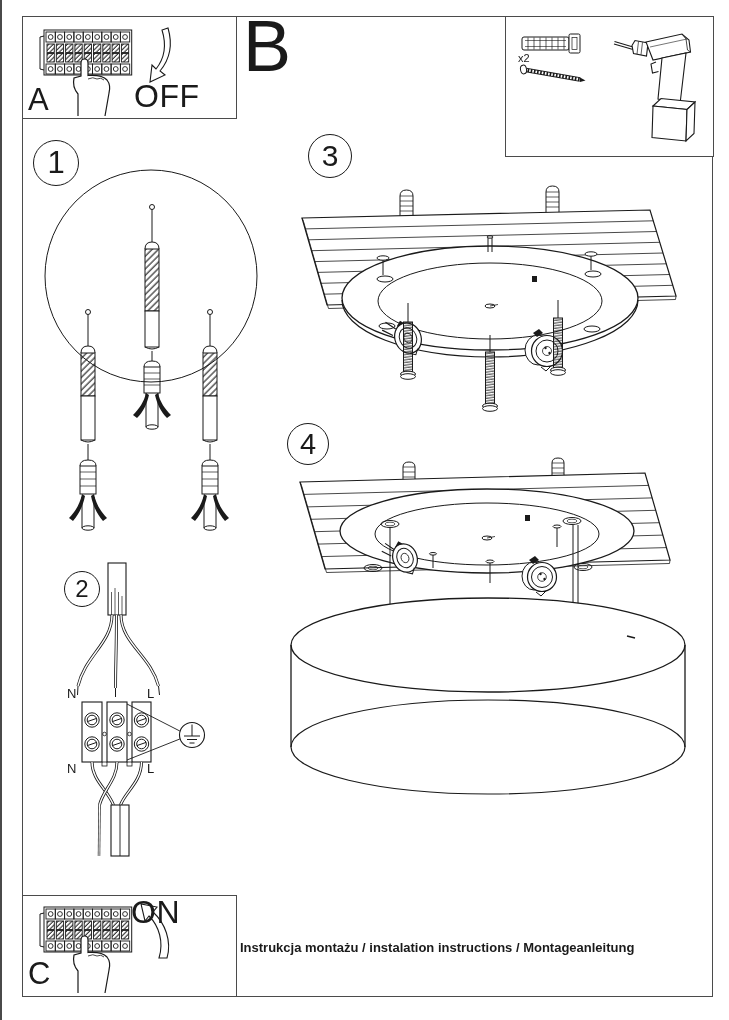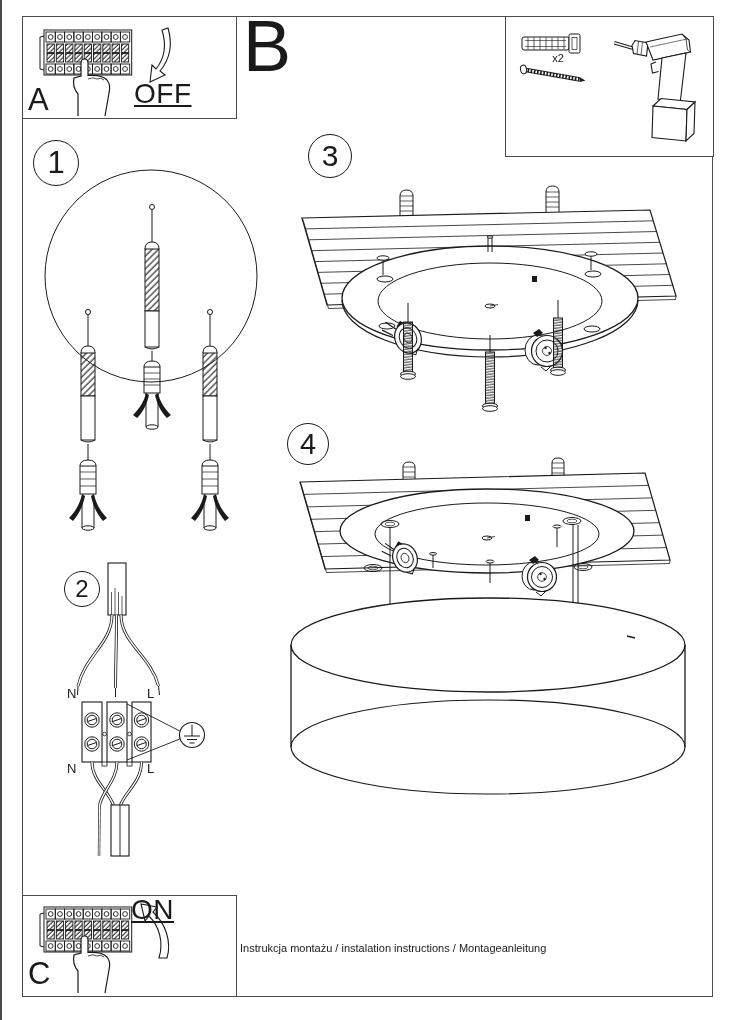--- a/index.html
+++ b/index.html
@@ -13,24 +13,24 @@
   .box-parts{left:505px;top:16px;width:209px;height:141px;}
   .box-c{left:22px;top:895px;width:215px;height:102px;}
   .step-circle{position:absolute;border:1.6px solid #1a1a1a;border-radius:50%;background:#fff;
         display:flex;align-items:center;justify-content:center;z-index:3;}
   #c1{left:33px;top:140px;width:44px;height:44px;font-size:31px;}
   #c2{left:64px;top:571px;width:34px;height:34px;font-size:24px;}
   #c3{left:308px;top:134px;width:42px;height:42px;font-size:30px;}
   #c4{left:287px;top:423px;width:40px;height:40px;font-size:29px;}
   .big-letter{left:243px;top:10px;font-size:72px;line-height:1;z-index:3;}
   .corner-letter{font-size:31px;line-height:1;z-index:3;}
-  .state-text{font-size:28px;line-height:1;letter-spacing:.5px;z-index:3;text-decoration:underline;}
-  .x2{left:543px;top:52px;width:30px;text-align:center;font-size:11px;z-index:3;}
+  .state-text{font-size:32px;line-height:1;letter-spacing:.5px;z-index:3;}
+  .x2{left:518px;top:52px;width:30px;text-align:left;font-size:11px;z-index:3;}
   .wire-label{font-size:13px;line-height:1;z-index:4;}
-  .footer{left:240px;top:940px;width:470px;font-size:11px;line-height:16px;z-index:3;}
+  .footer{left:240px;top:940px;width:470px;font-size:13px;line-height:16px;z-index:3;font-weight:bold;}
   svg.art{position:absolute;overflow:visible;}
 </style>
 </head>
 <body>
 
 <div class="page">
 
   <div class="abs edge"></div>
   <div class="abs frame"></div>
 

